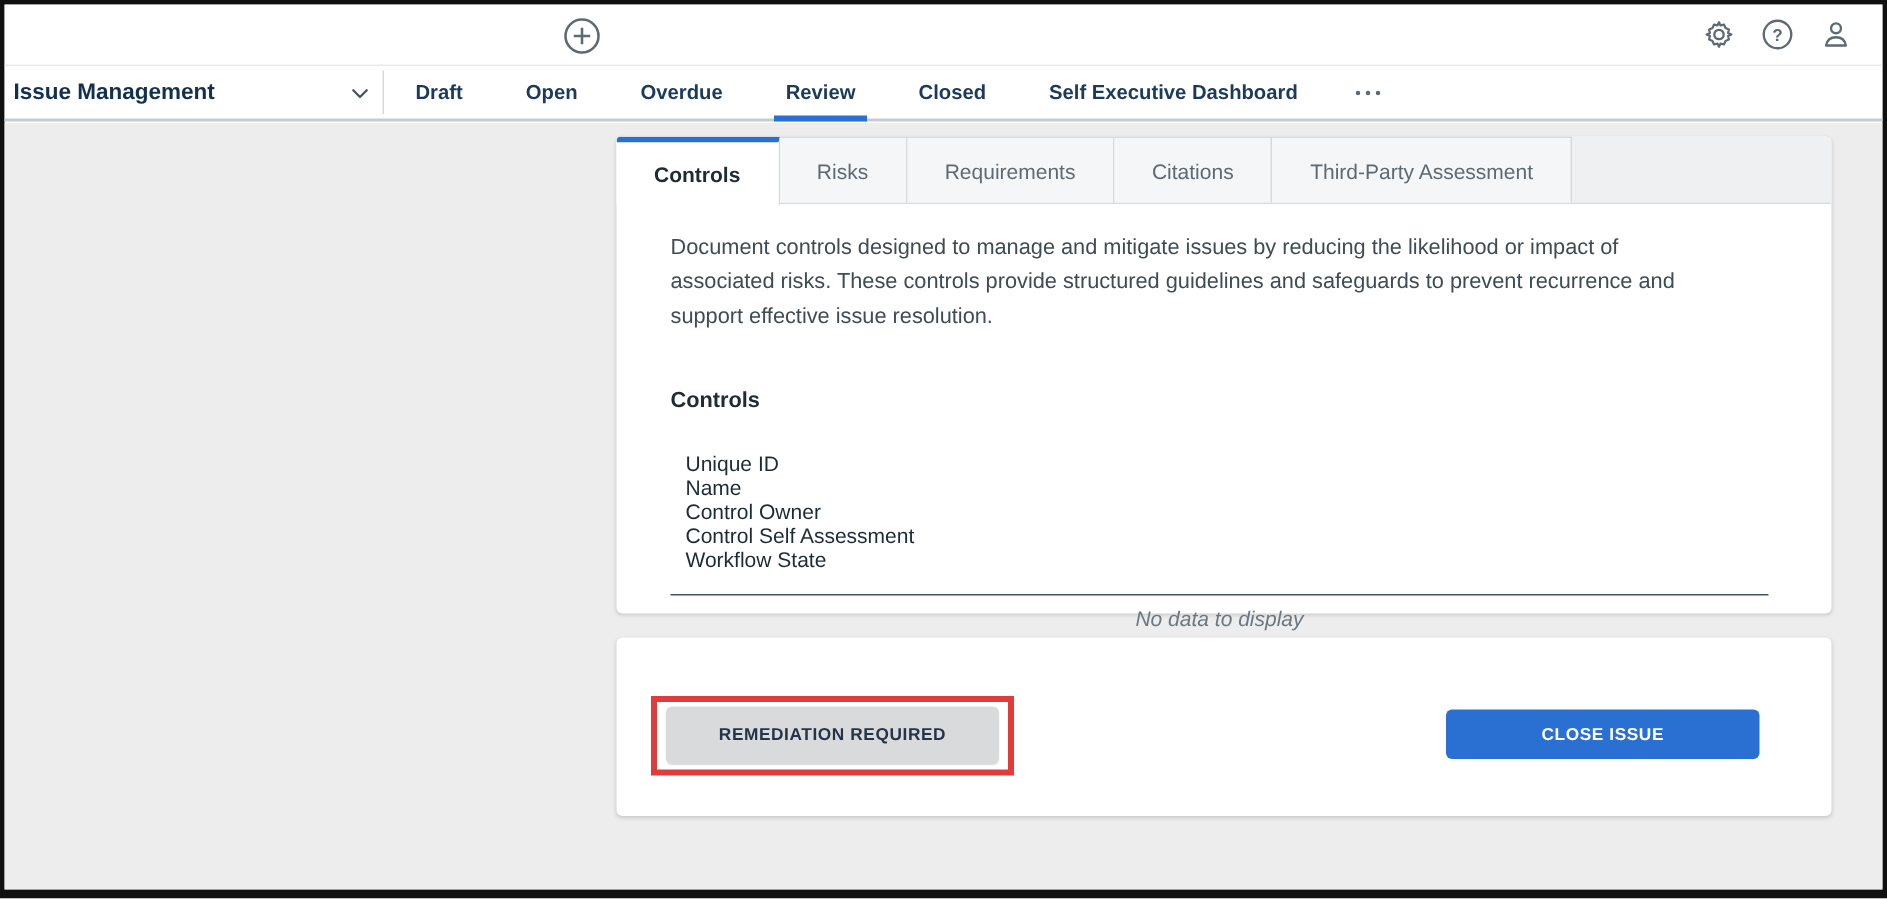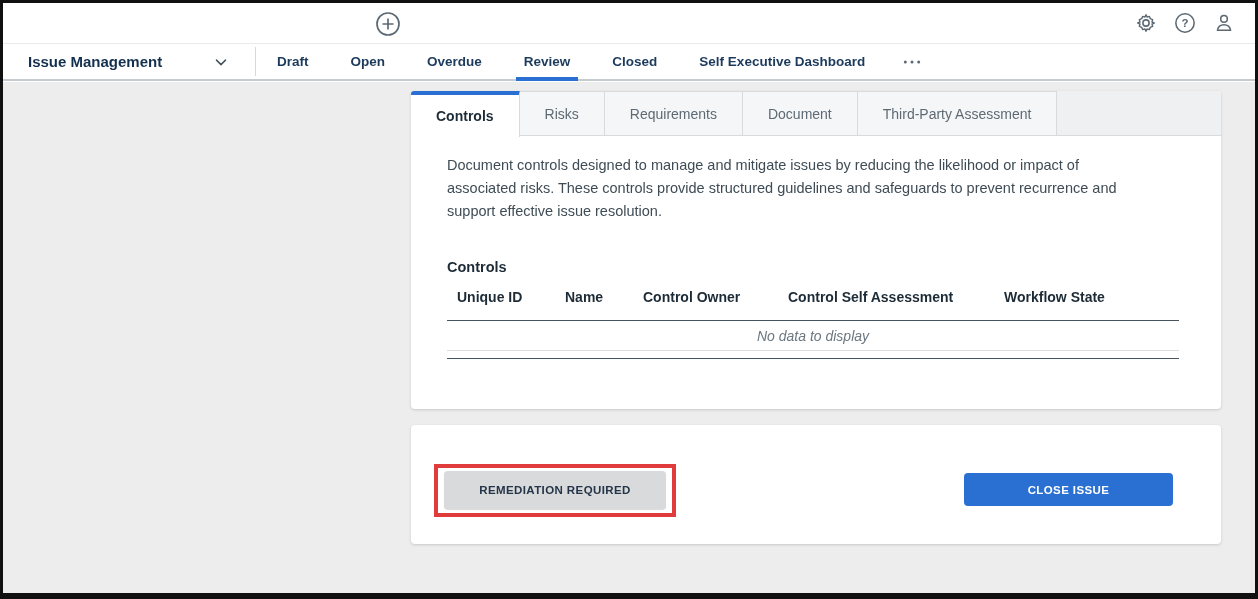--- a/index.html
+++ b/index.html
@@ -33,21 +33,21 @@
   .top-icons{ position:absolute; right:20px; top:9px; display:flex; gap:17px; }
   .icon-btn{ background:none; border:none; width:22px; height:22px; padding:0; cursor:pointer; }
 
   
   .navbar{
     height:37px; background:#fff; border-bottom:2px solid #c6cbd0;
     display:flex; align-items:center;
   }
   .app-switcher{
     width:252px; height:35px; display:flex; align-items:center; justify-content:space-between;
-    padding:0 25px; cursor:pointer;
+    padding:0 6px; cursor:pointer;
   }
   .app-title{ font-size:15px; font-weight:700; color:#14304f; }
   .nav-divider{ width:1px; height:29px; background:#d5d9dc; }
   .nav-tabs{ display:flex; align-items:stretch; height:35px; }
   .nav-tab{
     position:relative; display:flex; align-items:center; padding:0 21px;
     font-size:13.5px; font-weight:600; color:#1b3a5c; cursor:pointer; white-space:nowrap;
   }
   .nav-tab .nav-underline{
     position:absolute; left:13px; right:13px; bottom:-2px; height:4px; background:#2a70d2;
@@ -76,22 +76,22 @@
     background:#fff; color:#1d2b36; font-weight:700;
     border-top:4px solid #2a70d2; border-right:1px solid #d8dadc;
     height:46px; margin-bottom:-1px; border-radius:3px 0 0 0;
   }
 
   .card-body{ padding:18px 42px 0 36px; }
   .tab-description{ font-size:14.5px; line-height:23px; color:#3f4c55; width:700px; }
   .section-title{ margin-top:36px; font-size:14.5px; font-weight:700; color:#1d2b36; }
 
   .grid-header{
-    margin-top:14px; display:flex; padding-left:10px; padding-bottom:15px;
-    font-size:14px; font-weight:700; color:#1d2b36;
+    margin-top:26px; display:flex; padding-left:10px; padding-bottom:15px;
+    font-size:14px; font-weight:400; color:#1d2b36;flex-direction:column;
   }
   .col-1{ width:108px; } .col-2{ width:78px; } .col-3{ width:145px; } .col-4{ width:216px; } .col-5{ flex:1; }
 
   .grid-topline{ border-top:1px solid #44535d; }
   .grid-empty{
     height:30px; display:flex; align-items:center; justify-content:center;
     font-size:14px; font-style:italic; color:#6b7781; border-bottom:1px solid #dbdee1;
   }
   .grid-bottomline{ margin-top:7px; border-top:1px solid #44535d; }
 
@@ -195,21 +195,21 @@
         <div class="ctab active">
           <span>Controls</span>
         </div>
         <div class="ctab">
           <span>Risks</span>
         </div>
         <div class="ctab">
           <span>Requirements</span>
         </div>
         <div class="ctab">
-          <span>Document</span>
+          <span>Citations</span>
         </div>
         <div class="ctab">
           <span>Third-Party Assessment</span>
         </div>
       </div>
 
       <div class="card-body">
         <p class="tab-description">Document controls designed to manage and mitigate issues by reducing the likelihood or impact of associated risks. These controls provide structured guidelines and safeguards to prevent recurrence and support effective issue resolution.</p>
 
         <div class="section-title">Controls</div>

